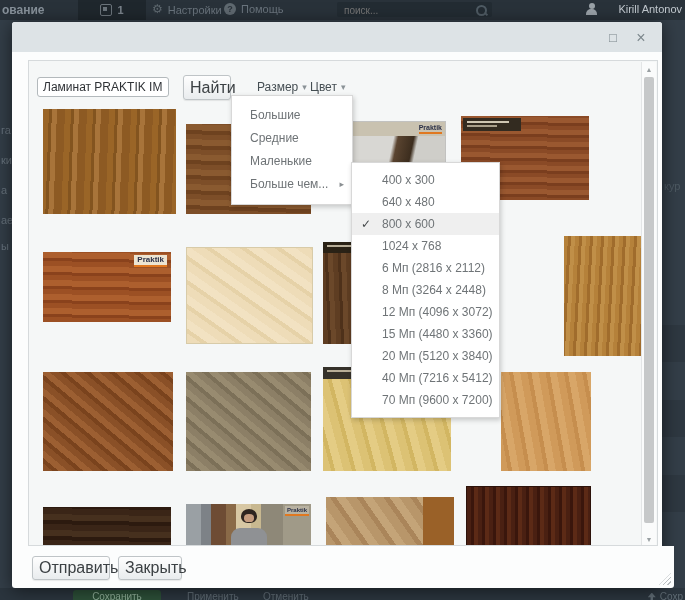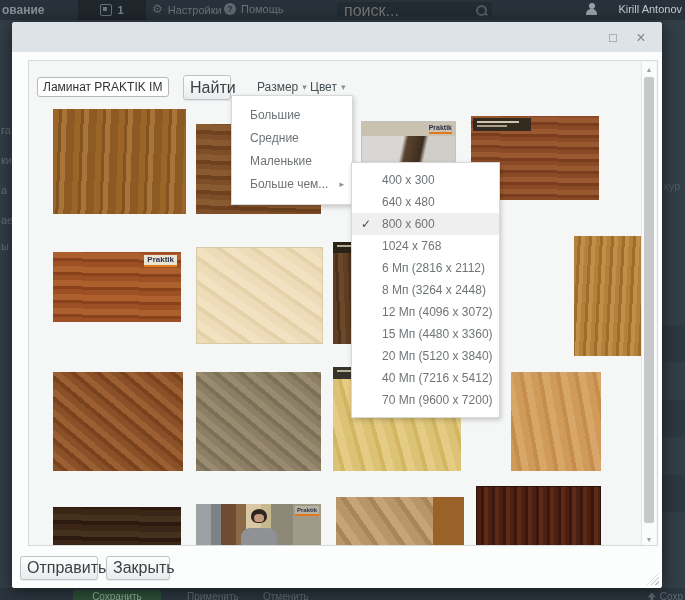--- a/index.html
+++ b/index.html
@@ -11,21 +11,21 @@
   
   .topbar{position:absolute;left:0;top:0;width:685px;height:20px;background:#29323a;color:#6a747d;font-size:11px;}
   .topbar .app-frag{position:absolute;left:2px;top:3px;font-weight:bold;color:#87919a;font-size:12px;}
   .topbar .tab{position:absolute;left:78px;top:0;width:68px;height:20px;background:#1f272d;display:flex;align-items:center;justify-content:center;gap:5px;color:#7b848c;font-weight:bold;}
   .tab-ico{width:10px;height:10px;border:1px solid #6b747b;border-radius:2px;position:relative;}
   .tab-ico:after{content:"";position:absolute;left:2px;top:2px;width:4px;height:4px;background:#6b747b;}
   .tb-item{position:absolute;top:3px;display:flex;align-items:center;gap:5px;cursor:pointer;}
   .gear{font-size:12px;line-height:13px;color:#5f6970;}
   .qmark{width:12px;height:12px;border-radius:50%;background:#5f6970;color:#29323a;font-size:9px;font-weight:bold;text-align:center;line-height:12px;}
   .tb-search{position:absolute;left:337px;top:2px;width:155px;height:15px;background:#232c33;border-radius:2px;}
-  .tb-search input{position:absolute;left:5px;top:0;width:120px;height:15px;background:transparent;border:none;outline:none;color:#4f5b64;font-size:16px;font-family:inherit;}
+  .tb-search input{position:absolute;left:5px;top:0;width:120px;height:15px;background:transparent;border:none;outline:none;color:#4f5b64;font-size:10px;font-family:inherit;}
   .mag{position:absolute;right:5px;top:3px;width:7px;height:7px;border:2px solid #4f5b64;border-radius:50%;}
   .mag:after{content:"";position:absolute;left:6px;top:6px;width:4px;height:2px;background:#4f5b64;transform:rotate(45deg);}
   .tb-user{position:absolute;right:3px;top:3px;display:flex;align-items:center;gap:21px;color:#c3cad0;font-weight:normal;font-size:11px;cursor:pointer;}
   .person{position:relative;width:11px;height:12px;}
   .person:before{content:"";position:absolute;left:3px;top:0;width:6px;height:6px;border-radius:50%;background:#9aa2a8;}
   .person:after{content:"";position:absolute;left:0;top:6px;width:11px;height:6px;border-radius:5px 5px 0 0;background:#9aa2a8;}
   .side-frag{position:absolute;left:1px;width:12px;overflow:hidden;color:#67737d;font-size:11px;}
   .right-frag{position:absolute;left:664px;top:180px;color:#4e5a63;font-size:11px;width:21px;overflow:hidden;}
   .right-stripe{position:absolute;left:662px;width:23px;height:37px;background:#2e3841;}
   .page-footer{position:absolute;left:0;top:588px;width:685px;height:12px;background:#2b353e;overflow:hidden;}
@@ -55,21 +55,21 @@
   .menu2{left:322px;top:101px;width:147px;padding:6px 0;}
   .menu2 .mi{position:relative;height:22px;line-height:22px;padding-left:30px;font-size:12px;color:#6f7477;cursor:pointer;white-space:nowrap;}
   .menu2 .mi.checked{background:#efefef;}
   .check{position:absolute;left:9px;top:0;color:#44484a;font-size:12px;}
   
   .sbar{position:absolute;right:1px;top:1px;width:14px;height:483px;background:#fafbfb;border-left:1px solid #e3e5e6;}
   .sb-arrow{position:absolute;left:0;width:14px;text-align:center;font-size:7px;color:#9aa0a3;cursor:pointer;}
   .sb-up{top:4px;} .sb-down{top:474px;}
   .sb-thumb{position:absolute;left:2px;top:15px;width:10px;height:446px;background:#c6c8c9;border-radius:2px;cursor:pointer;}
   
-  .tile{position:absolute;cursor:pointer;margin-left:10px;}
+  .tile{position:absolute;cursor:pointer;}
   .t1{left:14px;top:48px;width:133px;height:105px;background:repeating-linear-gradient(92deg,#9a6527 0 6px,#83541f 6px 9px,#a8743a 9px 14px,#8d5a23 14px 22px);}
   .t2{left:157px;top:63px;width:125px;height:90px;background:repeating-linear-gradient(2deg,#7d4e28 0 5px,#6e421f 5px 9px,#8a5a30 9px 15px);}
   .t3{left:322px;top:60px;width:95px;height:93px;background:linear-gradient(102deg,#d8d7d3 0%,#d8d7d3 40%,#5a4430 44%,#3c2d1e 58%,#cfcec9 62%);border:1px solid #c2c2c0;box-sizing:border-box;}
   .t3 .hdr{position:absolute;left:0;top:0;width:100%;height:14px;background:#c9c2b0;}
   .brand{position:absolute;right:3px;top:2px;font-size:7px;font-weight:bold;color:#2c3148;border-bottom:2px solid #e07820;line-height:8px;}
   .t4{left:432px;top:55px;width:128px;height:84px;background:repeating-linear-gradient(1deg,#8a4a26 0 4px,#7a3e1e 4px 7px,#9a5830 7px 12px);}
   .dlabel{position:absolute;left:2px;top:2px;width:58px;height:13px;background:#332b20;}
   .dlabel:before{content:"";position:absolute;left:4px;top:3px;width:42px;height:2px;background:#cfc6b2;}
   .dlabel:after{content:"";position:absolute;left:4px;top:7px;width:30px;height:2px;background:#a99f8a;}
   .t5{left:14px;top:191px;width:128px;height:70px;background:repeating-linear-gradient(1deg,#9c5024 0 5px,#8a421c 5px 8px,#ad5f2e 8px 14px);}
@@ -86,21 +86,21 @@
   .t12{left:472px;top:311px;width:90px;height:99px;background:repeating-linear-gradient(80deg,#d09a5a 0 7px,#c68e4e 7px 11px,#d8a668 11px 18px);}
   .t13{left:14px;top:446px;width:128px;height:39px;background:repeating-linear-gradient(1deg,#3a2517 0 6px,#2c1a0f 6px 10px,#46301e 10px 16px);}
   .t14{left:157px;top:443px;width:125px;height:42px;background:linear-gradient(90deg,#9aa0a4 0 12%,#7d8287 12% 20%,#6e4c34 20% 32%,#8a6a48 32% 40%,#d8c8a4 40% 52%,#c8b890 52% 60%,#8e8878 60% 78%,#a09a88 78% 100%);overflow:hidden;}
   .t14 .brand{right:2px;top:2px;background:#b8b2a2;padding:0 2px;font-size:6px;}
   .t14 .head{position:absolute;left:50%;top:5px;width:16px;height:14px;margin-left:-8px;background:#2e2520;border-radius:50% 50% 42% 42%;}
   .t14 .face{position:absolute;left:50%;top:10px;width:10px;height:8px;margin-left:-5px;background:#c49b7e;border-radius:45%;}
   .t14 .torso{position:absolute;left:50%;bottom:0;width:36px;height:18px;margin-left:-18px;background:#8f9194;border-radius:9px 9px 0 0;}
   .t15{left:297px;top:436px;width:128px;height:49px;background:linear-gradient(90deg,rgba(0,0,0,0) 0 76%,#9a6128 76% 100%),repeating-linear-gradient(55deg,#b8966a 0 9px,#aa855a 9px 14px,#c4a478 14px 22px);}
   .t16{left:437px;top:425px;width:125px;height:60px;background:repeating-linear-gradient(90deg,#4a2012 0 4px,#3a160c 4px 7px,#5c2a16 7px 11px);border:1px solid #2c120a;box-sizing:border-box;}
   
-  .m-footer{position:absolute;left:0;top:524px;width:650px;height:42px;background:#fcfdfd;border-radius:0 0 3px 3px;}
+  .m-footer{position:absolute;left:12px;top:524px;width:650px;height:42px;background:#fcfdfd;border-radius:0 0 3px 3px;}
   .send-btn{position:absolute;left:8px;top:10px;width:78px;height:24px;}
   .close-btn{position:absolute;left:94px;top:10px;width:64px;height:24px;}
   .grip{position:absolute;right:3px;bottom:3px;width:12px;height:12px;cursor:nwse-resize;background:repeating-linear-gradient(135deg,transparent 0 2px,#b9bec1 2px 3px);clip-path:polygon(100% 0,100% 100%,0 100%);}
 </style>
 </head>
 <body>
 
 <div class="topbar">
   <span class="app-frag">ование</span>
   <div class="tab">

